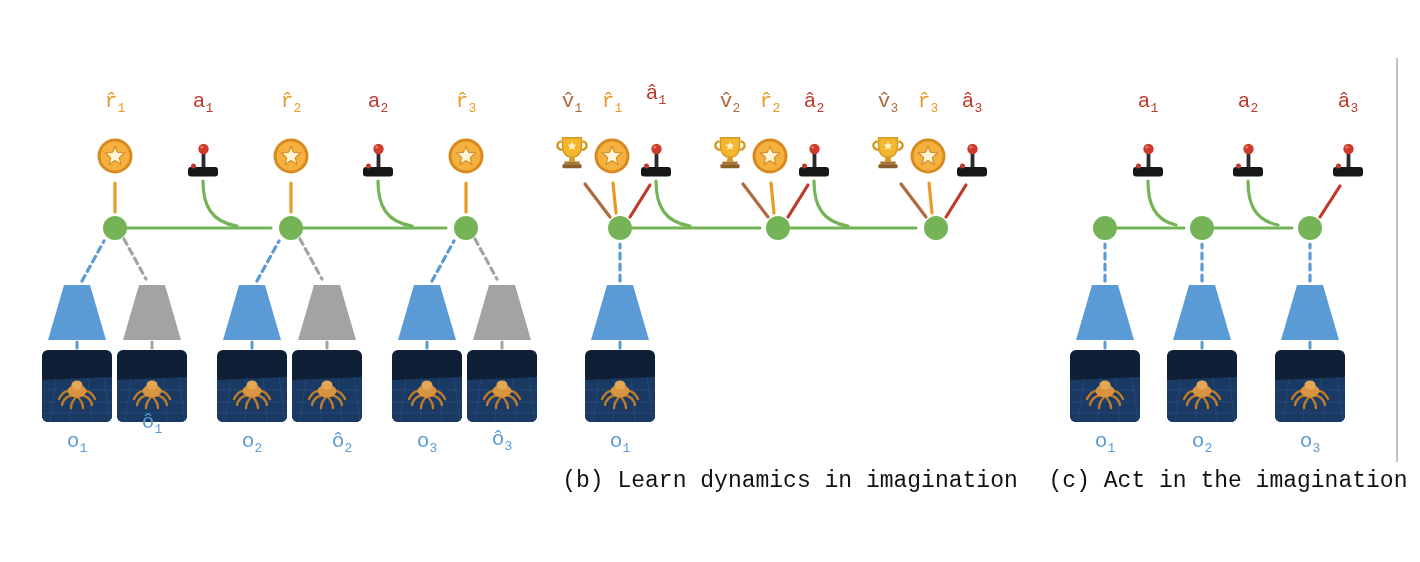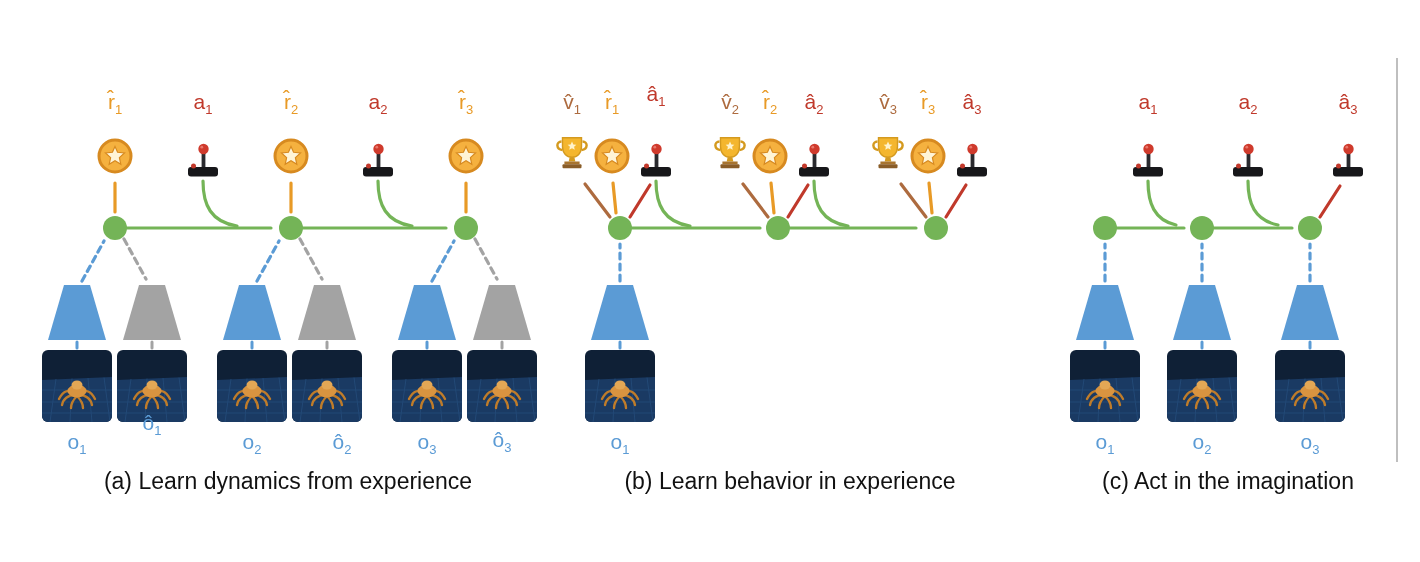--- a/index.html
+++ b/index.html
@@ -2,21 +2,21 @@
 <html style="--c-green: #74b457; --c-blue: #5b9bd5; --c-gray: #a3a3a3; --c-orange: #e89a26; --c-red: #c0392b; --c-brown: #ad6b3f; --c-coin_gold: #f5b13f; --c-trophy_gold: #f4b62e; --c-joystick_black: #17171a; --c-image_bg: #0f2036; --c-robot_orange: #d99440; --c-caption_text: #111111; --c-page_edge: #bfbfbf;"><head>
 <meta charset="utf-8">
 <style>
   :root{
     --c-green:#74b457; --c-blue:#5b9bd5; --c-gray:#a3a3a3; --c-orange:#e89a26;
     --c-red:#c0392b; --c-brown:#ad6b3f; --c-caption_text:#111111; --c-page_edge:#bfbfbf;
   }
   *{box-sizing:border-box}
   html,body{margin:0;padding:0;background:#fff}
   .stage{position:relative;width:1420px;height:532px;background:#ffffff;overflow:hidden;
-         font-family:Liberation Sans, sans-serif}
+         font-family:Liberation Mono, monospace}
   .panel{position:absolute;inset:0;pointer-events:none}
   .wires{position:absolute;left:0;top:0}
   .wires path{fill:none;stroke-width:3.2;stroke-linecap:round}
   .green{stroke:var(--c-green)} .orange{stroke:var(--c-orange)} .bluecol{stroke:var(--c-blue)}
   .graycol{stroke:var(--c-gray)} .redcol{stroke:var(--c-red)} .browncol{stroke:var(--c-brown)}
   .dash{stroke-dasharray:6 5}
   .tick path{stroke-width:3}
   .mkf-green{fill:var(--c-green)} .mkf-orange{fill:var(--c-orange)} .mkf-blue{fill:var(--c-blue)}
   .mkf-gray{fill:var(--c-gray)} .mkf-red{fill:var(--c-red)} .mkf-brown{fill:var(--c-brown)}
   .lbl{position:absolute;width:44px;text-align:center;font-size:21px;line-height:24px}
@@ -258,21 +258,20 @@
         <use href="#spider"></use>
       </svg>
 
     <div class="lbl c-blue" style="left:55px;top:430px"><span>o</span><sub>1</sub></div>
     <div class="lbl c-blue" style="left:130px;top:411px"><span>ô</span><sub>1</sub></div>
     <div class="lbl c-blue" style="left:230px;top:430px"><span>o</span><sub>2</sub></div>
     <div class="lbl c-blue" style="left:320px;top:430px"><span>ô</span><sub>2</sub></div>
     <div class="lbl c-blue" style="left:405px;top:430px"><span>o</span><sub>3</sub></div>
     <div class="lbl c-blue" style="left:480px;top:428px"><span>ô</span><sub>3</sub></div>
 
-    <div class="caption" style="left:288px;top:468px">(a) Learn dynamics from experience</div>
   </div>
 
   <div class="panel">
     <div class="lbl c-brown" style="left:550px;top:90px"><span>v̂</span><sub>1</sub></div>
     <div class="lbl c-orange" style="left:590px;top:90px"><span>r̂</span><sub>1</sub></div>
     <div class="lbl c-red" style="left:634px;top:82px"><span>â</span><sub>1</sub></div>
     <div class="lbl c-brown" style="left:708px;top:90px"><span>v̂</span><sub>2</sub></div>
     <div class="lbl c-orange" style="left:748px;top:90px"><span>r̂</span><sub>2</sub></div>
     <div class="lbl c-red" style="left:792px;top:90px"><span>â</span><sub>2</sub></div>
     <div class="lbl c-brown" style="left:866px;top:90px"><span>v̂</span><sub>3</sub></div>
@@ -312,21 +311,21 @@
     <div class="node" style="left:924px;top:216px"></div>
 
     <svg class="ic" style="left:591px;top:285px" width="58" height="55">
         <use href="#trap" style="fill:var(--c-blue)"></use>
       </svg>
     <svg class="ic" style="left:585px;top:350px" width="70" height="72">
         <use href="#spider"></use>
       </svg>
     <div class="lbl c-blue" style="left:598px;top:430px"><span>o</span><sub>1</sub></div>
 
-    <div class="caption" style="left:790px;top:468px">(b) Learn behavior in experience</div>
+    <div class="caption" style="left:790px;top:468px">(b) Learn dynamics in imagination</div>
   </div>
 
   <div class="panel">
     <div class="lbl c-red" style="left:1126px;top:90px"><span>a</span><sub>1</sub></div>
     <div class="lbl c-red" style="left:1226px;top:90px"><span>a</span><sub>2</sub></div>
     <div class="lbl c-red" style="left:1326px;top:90px"><span>â</span><sub>3</sub></div>
 
     <svg class="ic" style="left:1128px;top:140px" width="40" height="40">
         <use href="#joystick"></use>
       </svg>

